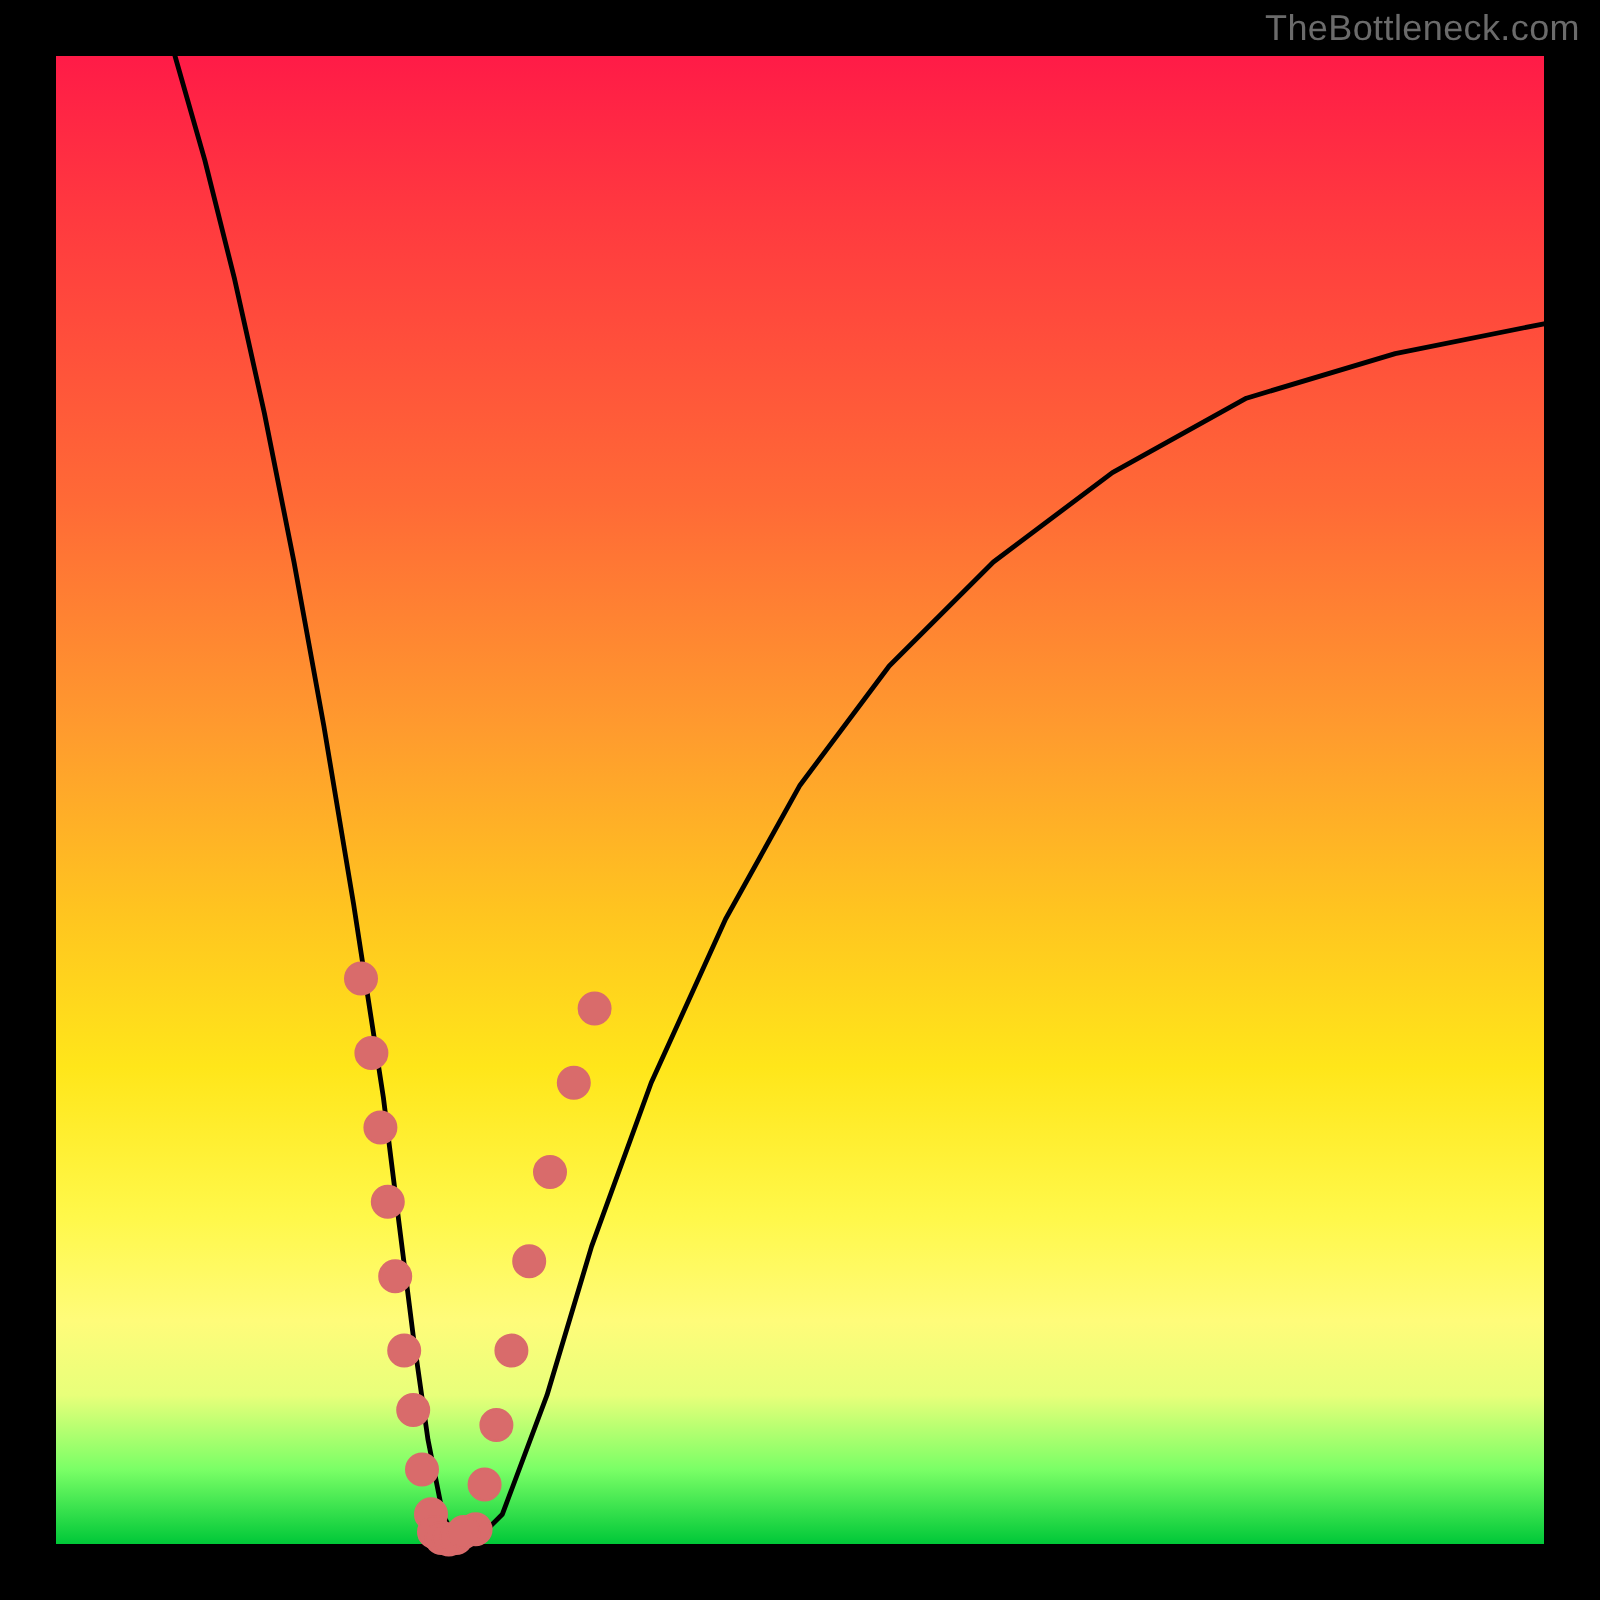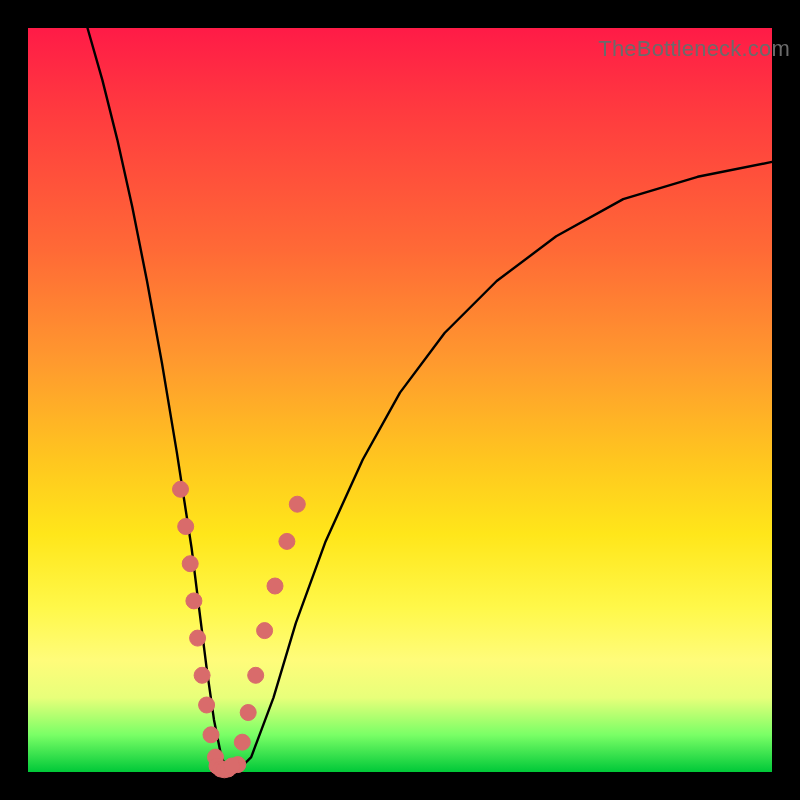--- a/index.html
+++ b/index.html
@@ -37,25 +37,24 @@
       #e8ff7a 90%,
       #7aff66 95%,
       #00c838 100%
     );
   }
   .watermark {
     position: absolute;
     top: 4px;
     right: 10px;
     color: #6b6b6b;
-    font-size: 22px;
+    font-size: 18px;
     font-weight: 400;
     letter-spacing: 0.2px;
     user-select: none;
-    margin-top: 32px;
   }
   svg.curve {
     position: absolute;
     left: 0;
     top: 0;
     width: 744px;
     height: 744px;
     overflow: visible;
   }
   .curve-path {

